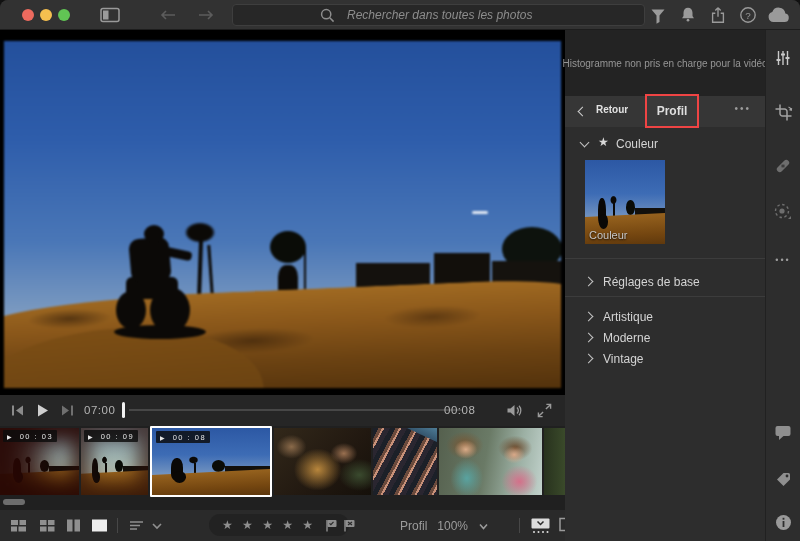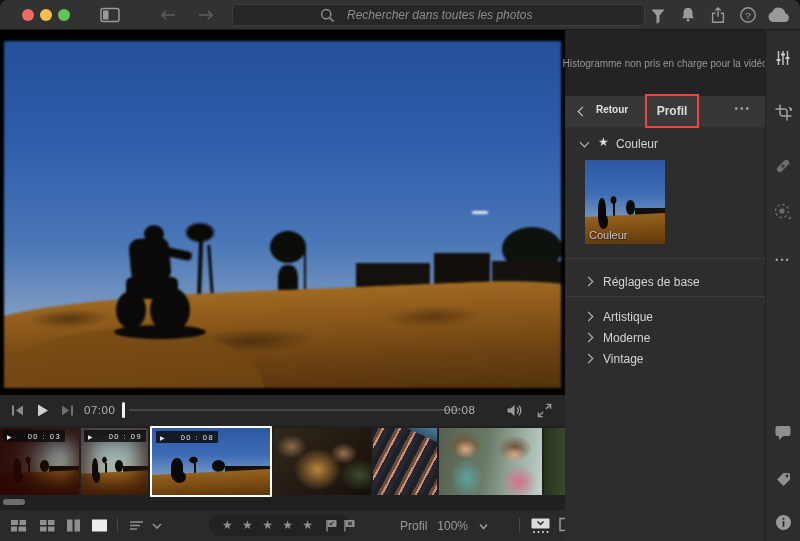--- a/index.html
+++ b/index.html
@@ -57,21 +57,21 @@
   .pbar { position:absolute; left:0; top:395px; width:565px; height:31px; background:#262626; }
   .pbar .pic { position:absolute; top:8px; width:15px; height:15px; }
   .ptime { position:absolute; top:9px; font-size:11.5px; color:#b4b4b4; letter-spacing:.5px; }
   .playhead { position:absolute; left:122px; top:7px; width:3px; height:16px; background:#f2f2f2; border-radius:1.5px; }
   .ptrack { position:absolute; left:129px; top:14px; width:333px; height:2px; background:#474747; }
 
   
   .strip { position:absolute; left:0; top:426px; width:565px; height:84px; background:#202020; }
   .thumb { position:absolute; top:2px; height:67px; overflow:hidden; background:#111; }
   .thumb.sel { top:0; height:71px; border:2px solid #fff; border-radius:1px; }
-  .badge { position:absolute; top:4px; height:12px; background:rgba(12,12,12,.82); border-radius:1px; color:#e6e6e6; font-size:7.5px; letter-spacing:1.5px; display:flex; align-items:center; padding:0 4px; gap:16px; z-index:5; }
+  .badge { position:absolute; top:4px; height:12px; background:rgba(12,12,12,.82); border-radius:1px; color:#e6e6e6; font-size:7.5px; letter-spacing:1.5px; display:flex; align-items:center; padding:0 4px; gap:8px; z-index:5; }
   .badge .bp { font-size:6px; letter-spacing:0; }
   .ms { position:absolute; inset:0; overflow:hidden; }
   .ms i { display:block; position:absolute; }
   .ms-sky { inset:0; background:linear-gradient(180deg,#2c58a4 0%,#3d6cb5 40%,#7e9cc2 75%,#c3ced0 100%); }
   .ms-build { right:-2%; top:57%; width:40%; height:11%; background:#12100c; }
   .ms-palm { left:30%; top:40%; width:11%; height:15%; background:radial-gradient(closest-side,#0b0906 55%, rgba(11,9,6,0) 75%); }
   .ms-palm:after { content:''; position:absolute; left:48%; top:78%; width:2px; height:230%; background:#0b0906; }
   .ms-bush { left:51%; top:48%; width:11%; height:17%; border-radius:50%; background:#0a0c07; }
   .ms-dirt { left:-8%; right:-8%; top:65%; bottom:-6%; transform:rotate(-3deg); background:linear-gradient(180deg,#96621e 0%,#744610 60%,#5a350c 100%); }
   .ms-rider { left:16%; top:45%; width:10%; height:32%; background:#0a0806; border-radius:45% 45% 30% 30%; }

